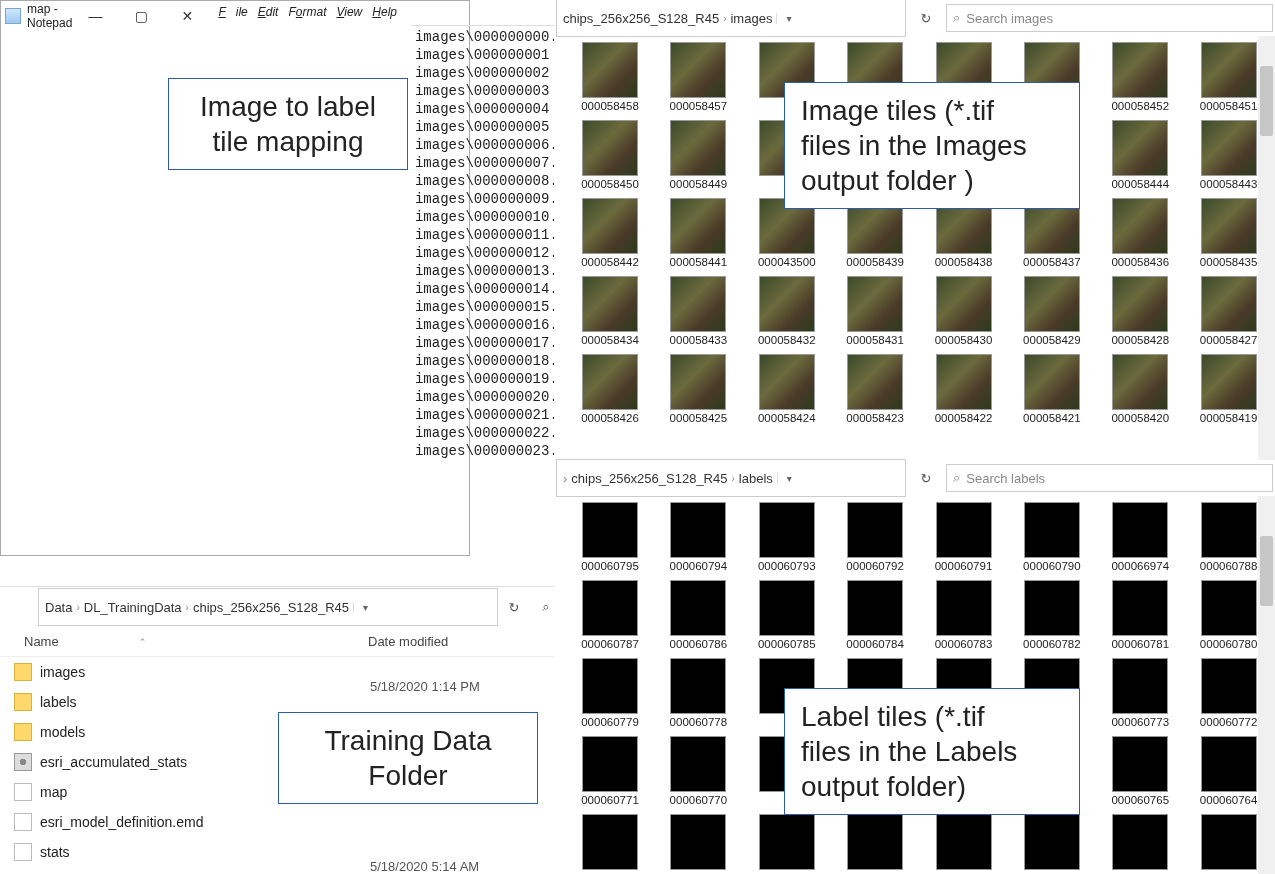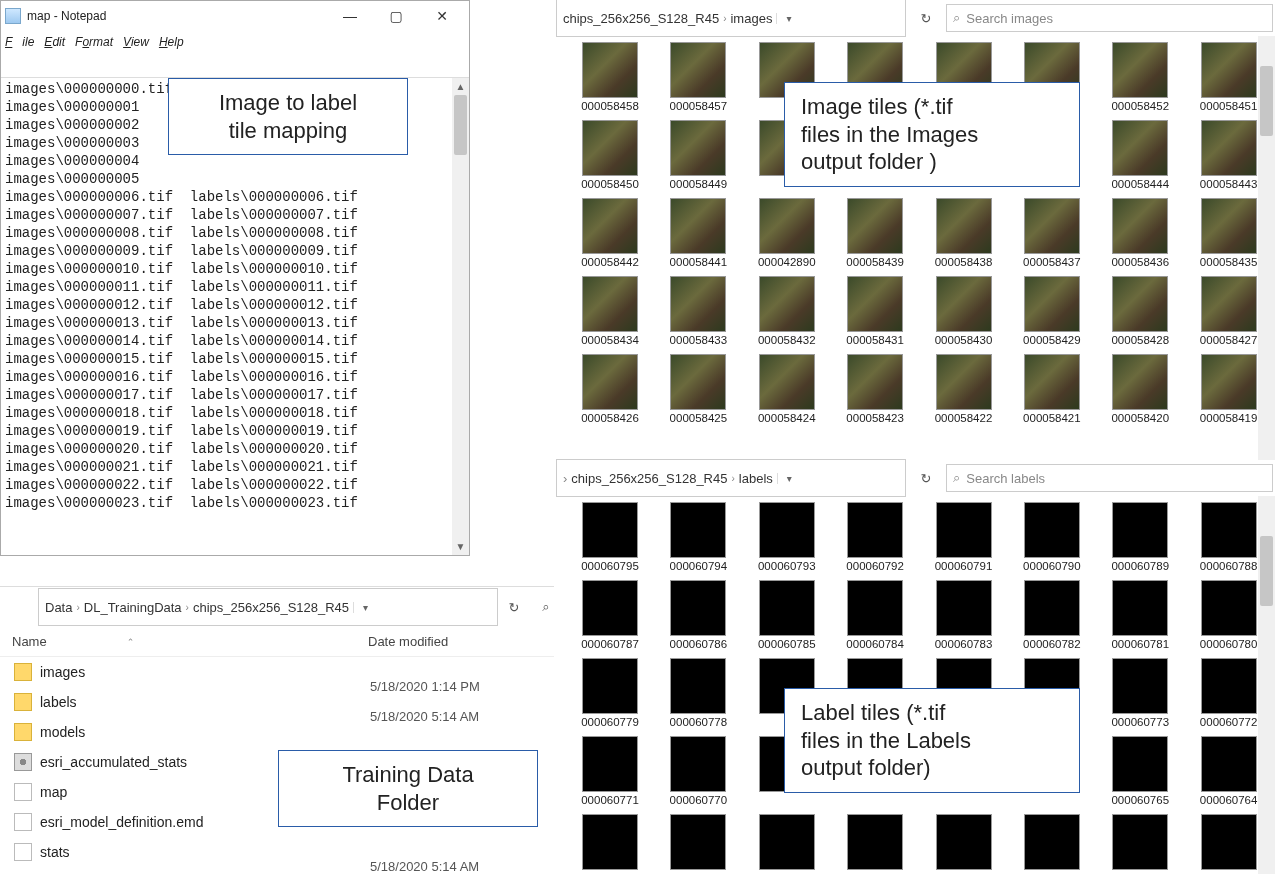--- a/index.html
+++ b/index.html
@@ -14,21 +14,21 @@
     position: relative;
     overflow: hidden;
   }
   
   .notepad {
     position: absolute;
     left: 0; top: 0;
     width: 470px; height: 556px;
     border: 1px solid #aaa;
     background: #fff;
-    display: flex; flex-direction: column;
+    display: flex; 
   }
   .np-titlebar {
     height: 30px;
     display: flex; align-items: center;
     padding: 0 4px;
   }
   .np-icon {
     width: 16px; height: 16px;
     background: linear-gradient(#cfe8ff,#9ec9f0);
     border: 1px solid #7aa7cc;
@@ -104,21 +104,21 @@
     display: flex; align-items: center; justify-content: center;
     color: #555;
     border: 1px solid transparent;
   }
   .exp-headers {
     height: 30px;
     display: flex; align-items: center;
     border-bottom: 1px solid #eee;
     font-size: 13px; color: #444;
   }
-  .exp-headers .col-name { width: 360px; padding-left: 12px; display:flex; align-items:center; }
+  .exp-headers .col-name { width: 360px; padding-left: 24px; display:flex; align-items:center; }
   .exp-headers .col-date { flex: 1; padding-left: 8px; }
   .exp-headers .sorticon { font-size: 9px; margin-left: 80px; color:#888; }
   .exp-list { }
   .exp-row {
     height: 30px;
     display: flex; align-items: center;
     padding-left: 14px;
     font-size: 14px;
   }
   .exp-row .ficon { width: 18px; height: 18px; margin-right: 8px; }
@@ -172,21 +172,21 @@
   }
   .exp-right .vscroll .vthumb { position:absolute; left:2px; right:2px; height:70px; background:#c6c6c6; border-radius:2px; }
   .exp-right.top .vscroll .vthumb { top: 30px; }
   .exp-right.bot .vscroll .vthumb { top: 40px; }
 
   
   .callout {
     position: absolute;
     background: #fff;
     border: 1px solid #2a5ca8;
-    font-size: 22px;
+    font-size: 28px;
     color: #222;
     padding: 10px 16px;
     line-height: 1.25;
     text-align: center;
   }
 </style>
 </head>
 <body>
 
 <div class="notepad">
@@ -382,21 +382,21 @@
       <div class="tile">
         <div class="img veg"></div>
         <div class="lbl">000058442</div>
       </div>
       <div class="tile">
         <div class="img veg"></div>
         <div class="lbl">000058441</div>
       </div>
       <div class="tile">
         <div class="img veg"></div>
-        <div class="lbl">000042890</div>
+        <div class="lbl">000043500</div>
       </div>
       <div class="tile">
         <div class="img veg"></div>
         <div class="lbl">000058439</div>
       </div>
       <div class="tile">
         <div class="img veg"></div>
         <div class="lbl">000058438</div>
       </div>
       <div class="tile">
@@ -516,21 +516,21 @@
       <div class="tile">
         <div class="img blk"></div>
         <div class="lbl">000060791</div>
       </div>
       <div class="tile">
         <div class="img blk"></div>
         <div class="lbl">000060790</div>
       </div>
       <div class="tile">
         <div class="img blk"></div>
-        <div class="lbl">000060789</div>
+        <div class="lbl">000066974</div>
       </div>
       <div class="tile">
         <div class="img blk"></div>
         <div class="lbl">000060788</div>
       </div>
       <div class="tile">
         <div class="img blk"></div>
         <div class="lbl">000060787</div>
       </div>
       <div class="tile">
@@ -658,20 +658,20 @@
         <div class="lbl">000060756</div>
       </div>
     </div>
   <div class="vscroll">
       <div class="vthumb"></div>
     </div>
 </div>
 
 <div class="callout" style="left: 168px; top: 78px; width: 240px; white-space: pre-line;">Image to label
 tile mapping</div>
-<div class="callout" style="left: 278px; top: 750px; width: 260px; white-space: pre-line;">Training Data
+<div class="callout" style="left: 278px; top: 712px; width: 260px; white-space: pre-line;">Training Data
 Folder</div>
 <div class="callout" style="left: 784px; top: 82px; width: 296px; text-align: left; white-space: pre-line;">Image tiles (*.tif
 files in the Images
 output folder )</div>
 <div class="callout" style="left: 784px; top: 688px; width: 296px; text-align: left; white-space: pre-line;">Label tiles (*.tif
 files in the Labels
 output folder)</div>
 
 </body></html>

